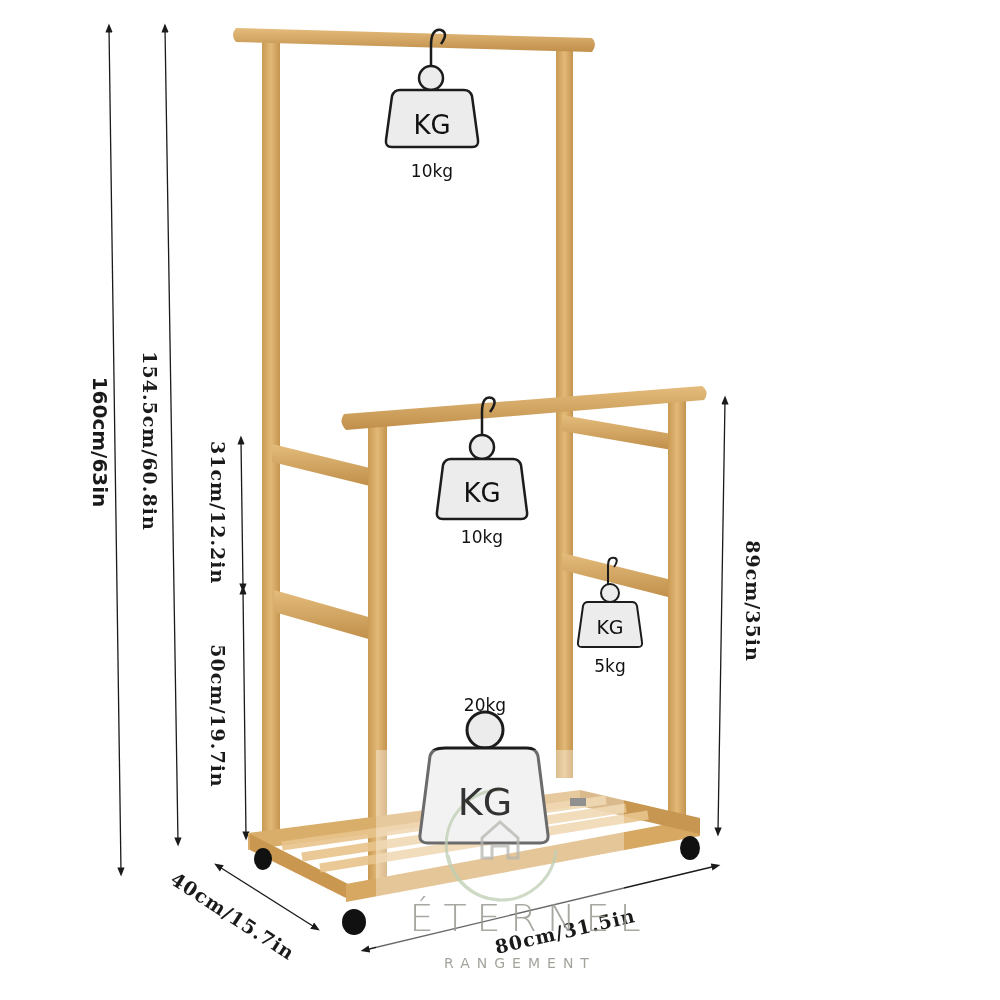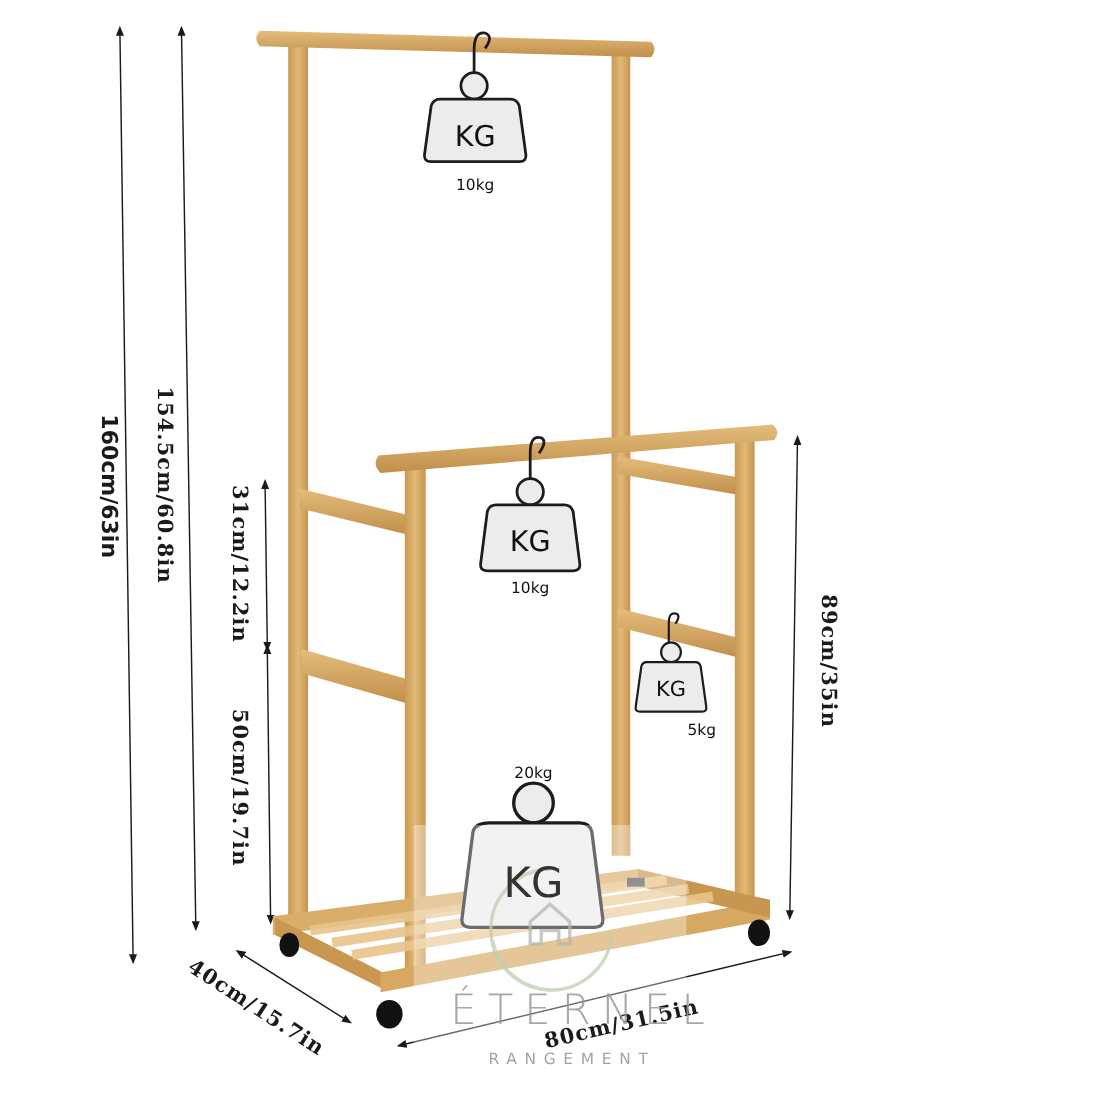--- a/index.html
+++ b/index.html
@@ -1,20 +1,20 @@
 <!DOCTYPE html>
 <html><head>
   <meta charset="utf-8">
   <style>
     html, body { margin: 0; padding: 0; background: #ffffff; }
     body { width: 1000px; height: 1000px; position: relative; overflow: hidden; font-family: "DejaVu Sans", sans-serif; }
     #stage { position: absolute; left: 0; top: 0; width: 1000px; height: 1000px; }
     .dim-label { position: absolute; font-family: "DejaVu Serif", serif; font-weight: bold; font-size: 19px; color: #1a1a1a; white-space: nowrap; letter-spacing: 1px; }
     .dim-label.sans { font-family: "DejaVu Sans", sans-serif; font-size: 20px; letter-spacing: 0; }
-    .weight-text { position: absolute; font-family: "DejaVu Sans", sans-serif; font-size: 14px; color: #111; white-space: nowrap; transform: translateX(-50%); }
+    .weight-text { position: absolute; font-family: "DejaVu Sans", sans-serif; font-size: 17px; color: #111; white-space: nowrap; transform: translateX(-50%); }
     .brand { position: absolute; left: 0; width: 1000px; text-align: center; color: #9a9a92; font-family: "DejaVu Sans", sans-serif; }
     .brand-name { top: 896px; font-size: 38px; letter-spacing: 10px; font-weight: 300; opacity: 0.85; padding-left: 30px; }
     .brand-sub { top: 955px; font-size: 14px; letter-spacing: 7px; opacity: 0.9; padding-left: 20px; }
     .watermark-box { position: absolute; left: 376px; top: 750px; width: 248px; height: 250px; background: rgba(255,255,255,0.35); }
   </style>
 </head>
 <body>
 
 <div id="stage">
 
@@ -109,21 +109,21 @@
 
   <div class="watermark-box"></div>
 
   <div class="weight-text" style="left:432px;top:110px;font-size:26px;">KG</div>
   <div class="weight-text" style="left:432px;top:161px;">10kg</div>
 
   <div class="weight-text" style="left:482px;top:478px;font-size:26px;">KG</div>
   <div class="weight-text" style="left:482px;top:527px;">10kg</div>
 
   <div class="weight-text" style="left:610px;top:616px;font-size:19px;">KG</div>
-  <div class="weight-text" style="left:610px;top:656px;margin-left:28px;">5kg</div>
+  <div class="weight-text" style="left:610px;top:656px;">5kg</div>
 
   <div class="weight-text" style="left:485px;top:695px;">20kg</div>
   <div class="weight-text" style="left:485px;top:780px;font-size:38px;color:#333;">KG</div>
 
   <div class="dim-label sans" style="left:0px;top:430px;transform:translate(0,0) rotate(90deg);transform-origin:center;width:200px;text-align:center;">160cm/63in</div>
   <div class="dim-label" style="left:50px;top:430px;transform:rotate(90deg);transform-origin:center;width:200px;text-align:center;">154.5cm/60.8in</div>
   <div class="dim-label" style="left:148px;top:500px;transform:rotate(90deg);transform-origin:center;width:140px;text-align:center;">31cm/12.2in</div>
   <div class="dim-label" style="left:138px;top:705px;transform:rotate(90deg);transform-origin:center;width:160px;text-align:center;">50cm/19.7in</div>
   <div class="dim-label" style="left:683px;top:590px;transform:rotate(90deg);transform-origin:center;width:140px;text-align:center;">89cm/35in</div>
   <div class="dim-label" style="left:158px;top:905px;transform:rotate(33deg);transform-origin:center;width:150px;text-align:center;">40cm/15.7in</div>

